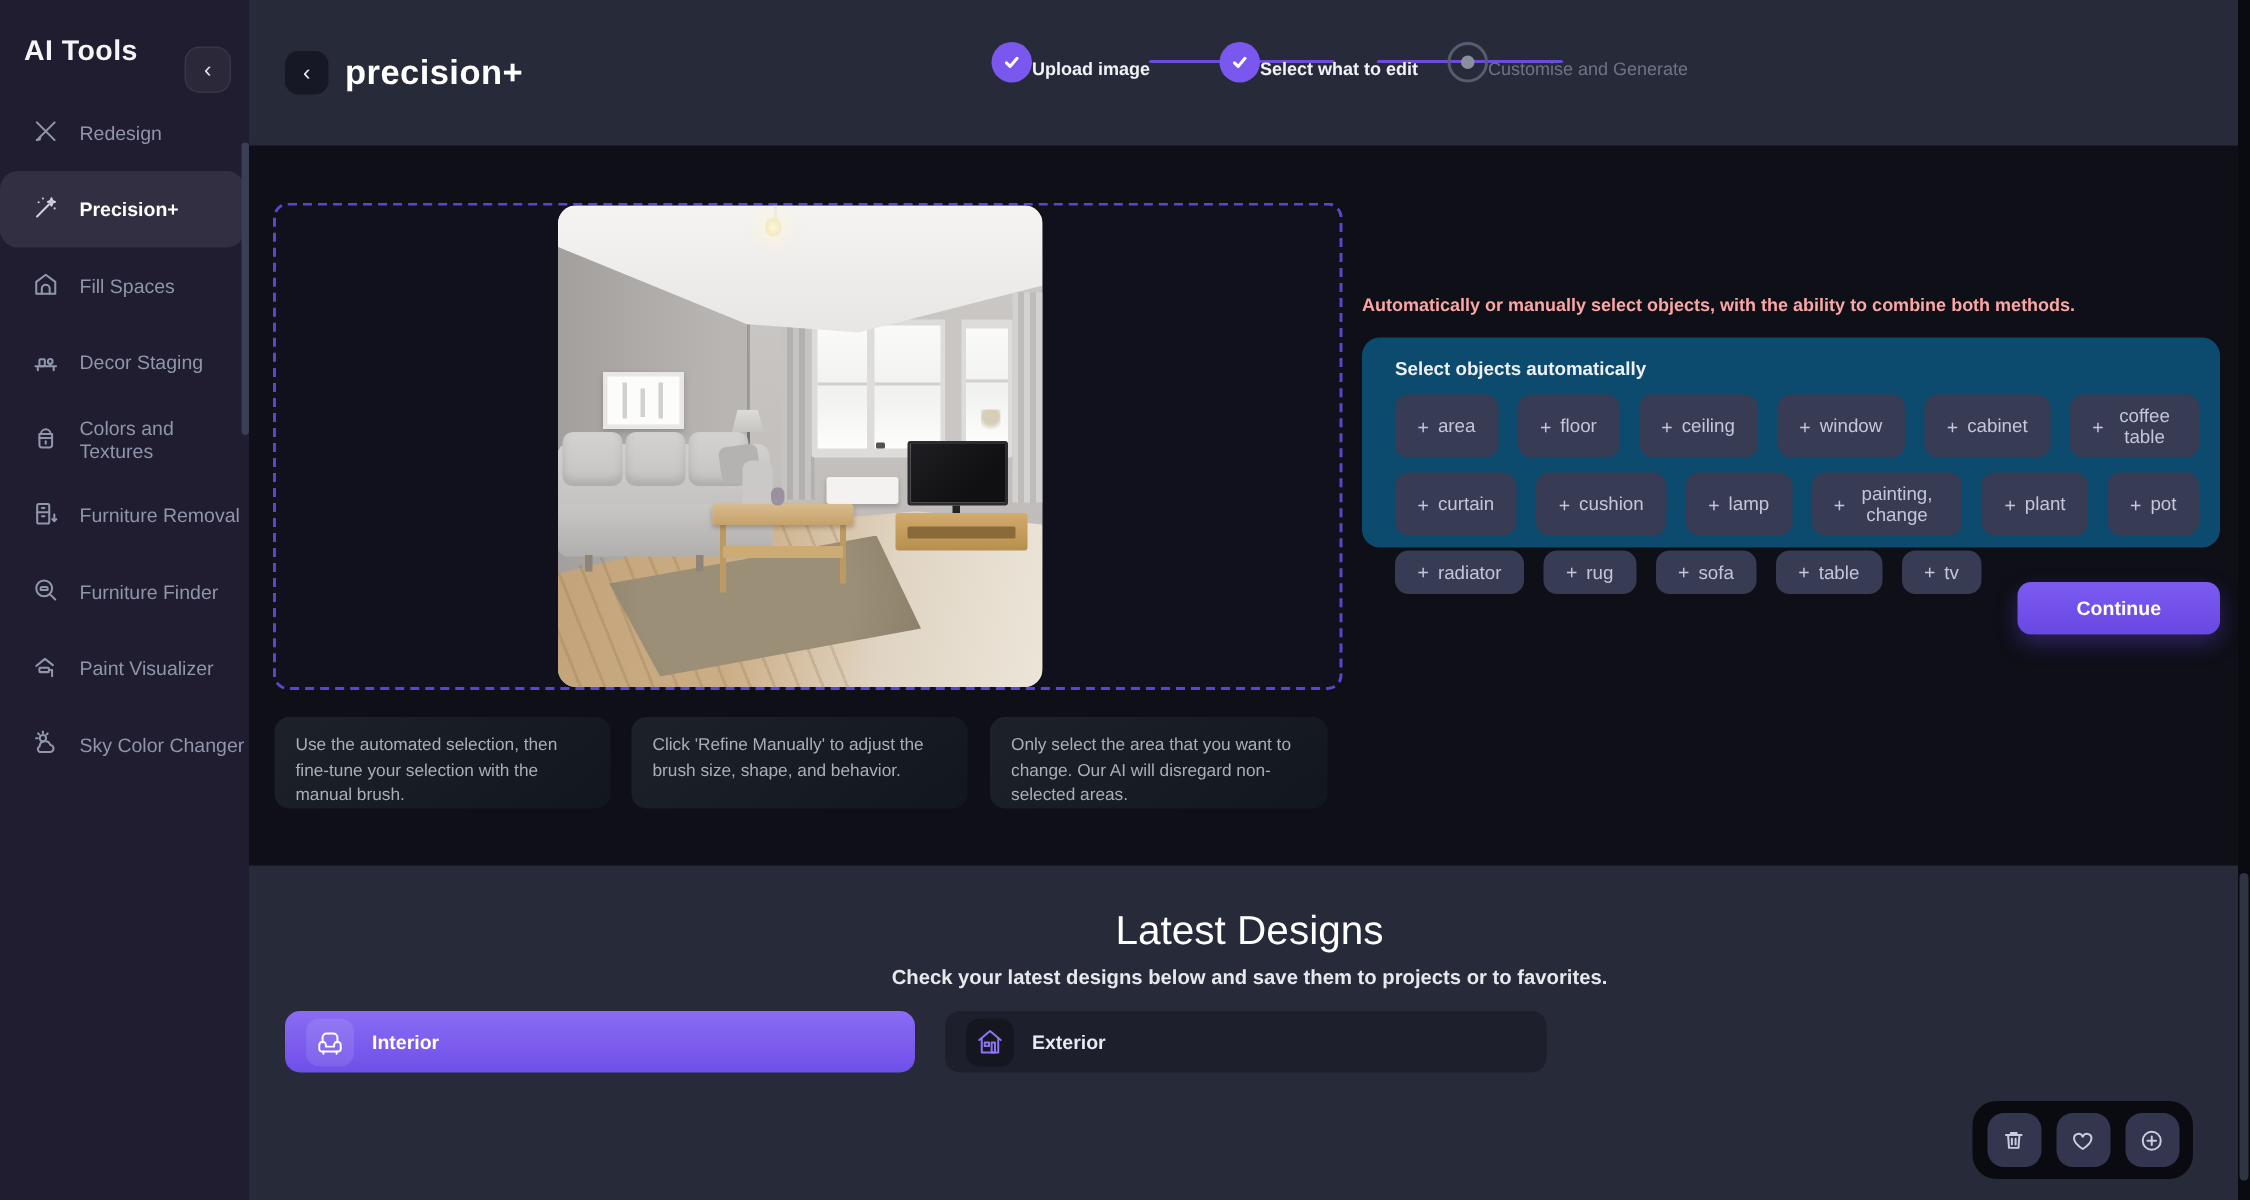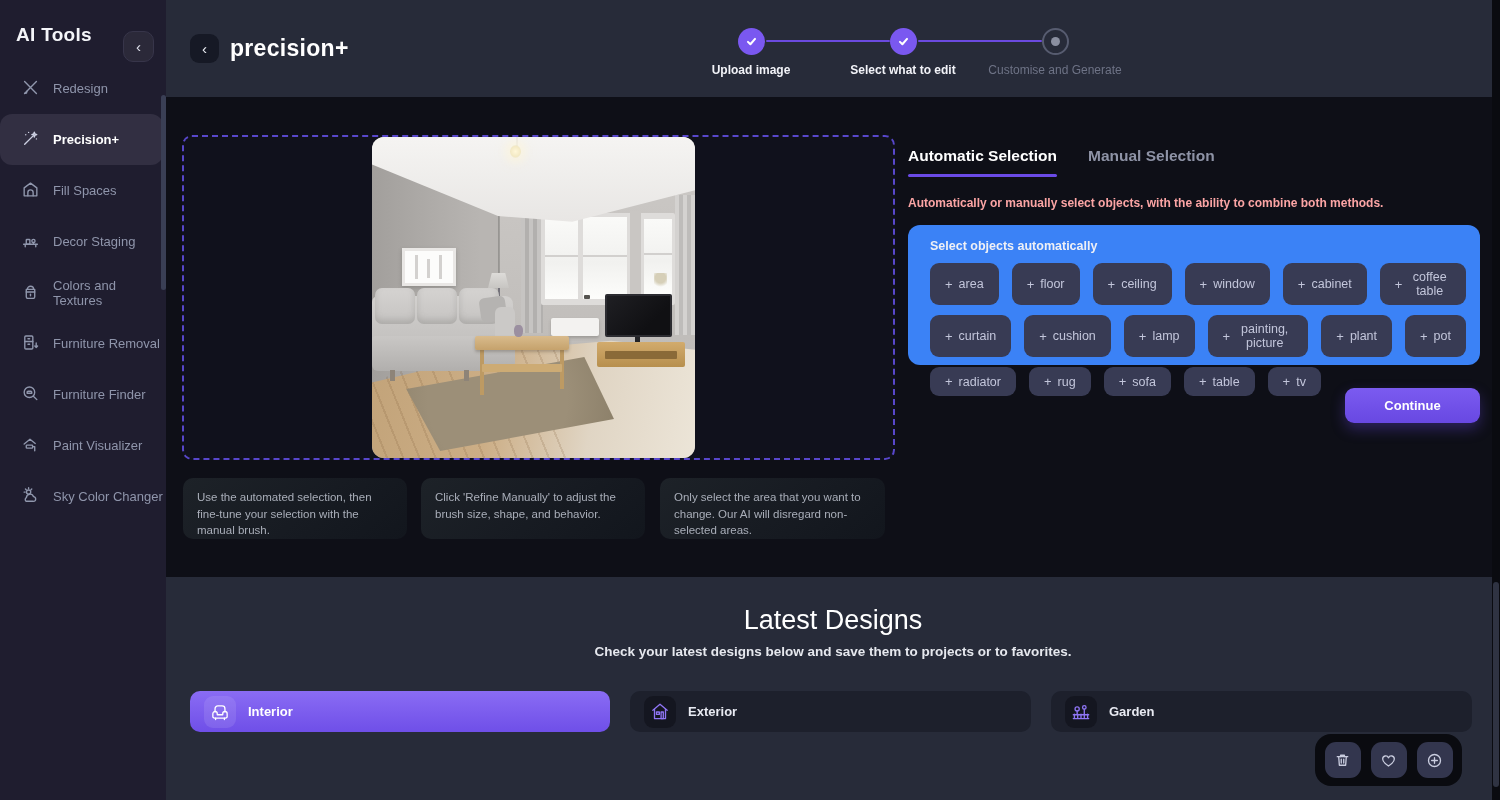--- a/index.html
+++ b/index.html
@@ -19,21 +19,21 @@
   .sb-item svg { width:19px; height:19px; stroke:#9097ad; fill:none; stroke-width:1.3; stroke-linecap:round; stroke-linejoin:round; flex:0 0 auto; }
   .sb-item.active { background:#322f42; border-radius:12px; width:163px; color:#ffffff; font-weight:bold; }
   .sb-item.active svg { stroke:#cdd0e2; }
   .sb-thumb { position:absolute; left:161px; top:95px; width:5px; height:195px; border-radius:3px; background:#3a3f55; z-index:7; }
 
   
   .topbar { position:absolute; left:166px; top:0; width:1334px; height:97px; background:#272b39; }
   .back-btn { position:absolute; left:24px; top:34px; width:29px; height:29px; border-radius:9px;
               background:#161925; color:#eef0f6; font-size:15px; display:flex; align-items:center; justify-content:center; }
   .page-title { position:absolute; left:64px; top:35px; font-size:23px; font-weight:bold; color:#ffffff; letter-spacing:.3px; }
-  .step { position:absolute; top:28px; width:180px; transform:translateX(-50%); display:flex; flex-direction:column; align-items:center;text-align:right; }
+  .step { position:absolute; top:28px; width:180px; transform:translateX(-50%); display:flex; align-items:center;text-align:right; }
   .step-1 { left:585px; } .step-2 { left:737px; } .step-3 { left:889px; }
   .step-circle { width:27px; height:27px; border-radius:50%; background:#7a58f0; display:flex; align-items:center; justify-content:center; }
   .step-circle svg { width:13px; height:13px; }
   .step-circle.upcoming { background:transparent; border:2px solid #575c70; }
   .step-dot { width:9px; height:9px; border-radius:50%; background:#8a8fa0; }
   .step-label { margin-top:8px; font-size:12px; font-weight:bold; color:#f2f3f8; white-space:nowrap; }
   .step-3 .step-label { color:#6e7386; font-weight:normal; }
   .step-line { position:absolute; top:40px; height:2px; background:#6b4ae0; border-radius:2px; }
   .line-1 { left:600px; width:124px; } .line-2 { left:752px; width:124px; }
 
@@ -106,41 +106,41 @@
   .ph-tleg { top:212px; width:4px; height:46px; background:#bd9a63; }
   .tl1{ left:108px; } .tl2{ left:188px; height:40px; }
   .ph-vase { left:142px; top:188px; width:9px; height:12px; border-radius:40% 40% 45% 45%; background:#9b8fa0; }
 
   
   .sel-tabs { position:absolute; left:908px; top:147px; display:flex; gap:31px; }
   .sel-tab { font-size:15.5px; font-weight:bold; color:#8e93a6; padding-bottom:12px; position:relative; }
   .sel-tab.active { color:#ffffff; }
   .sel-tab.active::after { content:""; position:absolute; left:0; right:0; bottom:0; height:3px; border-radius:2px; background:#6a4ae6; }
   .sel-desc { position:absolute; left:908px; top:196px; width:590px; font-size:12px; font-weight:bold; color:#fca5a5; }
-  .obj-panel { position:absolute; left:908px; top:225px; width:572px; height:140px; border-radius:12px; background:#3b82f6; padding:12px 14px; }
+  .obj-panel { position:absolute; left:908px; top:225px; width:572px; height:140px; border-radius:12px; background:#0c4a6e; padding:12px 14px; }
   .obj-heading { font-size:12.5px; font-weight:bold; color:#eef0f6; margin:2px 0 10px 8px; }
   .chip-row { display:flex; gap:13px; margin:0 0 10px 8px; }
   .chip { display:inline-flex; align-items:center; gap:6px; padding:7px 15px; border-radius:9px; background:#383b54;
           color:#c3c6db; font-size:12.5px; }
   .chip-plus { font-size:13px; color:#c3c6db; }
   .continue-btn { position:absolute; left:1345px; top:388px; width:135px; height:35px; border-radius:9px;
                   background:linear-gradient(180deg,#7b5bf0,#6848e2); color:#ffffff; font-size:13px; font-weight:bold;
                   display:flex; align-items:center; justify-content:center; box-shadow:0 6px 14px rgba(104,72,226,.35); }
 
   
   .hint-card { position:absolute; top:478px; height:61px; border-radius:10px; padding:11px 14px;
                background:linear-gradient(140deg,#1d2228 0%,#171b22 55%,#12161d 100%);
                color:#a9aeb9; font-size:11.5px; line-height:1.45; }
   .hint-1 { left:183px; width:224px; } .hint-2 { left:421px; width:224px; } .hint-3 { left:660px; width:225px; }
 
   
   .latest { position:absolute; left:166px; top:577px; width:1334px; height:223px; background:#272b39; }
   .latest-title { position:absolute; left:0; right:0; top:28px; text-align:center; font-size:27px; font-weight:normal; color:#ffffff; }
   .latest-sub { position:absolute; left:0; right:0; top:67px; text-align:center; font-size:13.5px; font-weight:bold; color:#e6e8ee; }
-  .cat-tab { position:absolute; top:114px; height:41px; border-radius:10px; background:#1d202c;
+  .cat-tab { position:absolute; top:97px; height:41px; border-radius:10px; background:#1d202c;
              display:flex; align-items:center; gap:12px; padding-left:14px; color:#e8eaf2; font-size:13px; font-weight:bold; }
   .cat-interior { left:24px; width:420px; background:linear-gradient(180deg,#8a6cf4,#6f4fe8); color:#ffffff; }
   .cat-exterior { left:464px; width:401px; }
   .cat-garden   { left:885px; width:421px; }
   .cat-icon { width:32px; height:32px; border-radius:9px; display:flex; align-items:center; justify-content:center; }
   .cat-interior .cat-icon { background:rgba(255,255,255,.10); }
   .cat-exterior .cat-icon, .cat-garden .cat-icon { background:rgba(10,11,18,.45); }
   .cat-icon svg { width:22px; height:22px; fill:none; stroke-width:1.2; stroke-linecap:round; stroke-linejoin:round; }
   .cat-interior .cat-icon svg { stroke:#ffffff; }
   .cat-exterior .cat-icon svg, .cat-garden .cat-icon svg { stroke:#8f75f4; }
@@ -319,24 +319,20 @@
     <div class="ph-sofa-seat"></div>
     <div class="ph-leg lg1"></div>
     <div class="ph-leg lg2"></div>
     <div class="ph-tleg tl1"></div>
     <div class="ph-tleg tl2"></div>
     <div class="ph-table-shelf"></div>
     <div class="ph-table-top"></div>
     <div class="ph-vase"></div>
   </div>
 
-  <div class="sel-tabs">
-    <div class="sel-tab active">Automatic Selection</div>
-    <div class="sel-tab">Manual Selection</div>
-  </div>
   <div class="sel-desc">Automatically or manually select objects, with the ability to combine both methods.</div>
 
   <div class="obj-panel">
     <div class="obj-heading">Select objects automatically</div>
     <div class="chip-row">
       <button class="chip">
           <span class="chip-plus">+</span>
           <span>area</span>
         </button>
       <button class="chip">
@@ -368,21 +364,21 @@
       <button class="chip">
           <span class="chip-plus">+</span>
           <span>cushion</span>
         </button>
       <button class="chip">
           <span class="chip-plus">+</span>
           <span>lamp</span>
         </button>
       <button class="chip">
           <span class="chip-plus">+</span>
-          <span>painting, picture</span>
+          <span>painting, change</span>
         </button>
       <button class="chip">
           <span class="chip-plus">+</span>
           <span>plant</span>
         </button>
       <button class="chip">
           <span class="chip-plus">+</span>
           <span>pot</span>
         </button>
     </div>
@@ -436,32 +432,20 @@
         <svg viewBox="0 0 20 20">
             <path d="M3.5 8.5 10 3l6.5 5.5"></path>
             <path d="M5 7.5V16h10V7.5"></path>
             <rect x="6.8" y="10" width="2.6" height="2.2"></rect>
             <rect x="11" y="10" width="2" height="6"></rect>
           </svg>
       </span>
       <span>Exterior</span>
     </div>
 
-    <div class="cat-tab cat-garden">
-      <span class="cat-icon">
-        <svg viewBox="0 0 20 20">
-            <path d="M4 16v-4M7 16v-4M10 16v-4M13 16v-4M16 16v-4M3 12.5h14M3 16h14"></path>
-            <circle cx="6.5" cy="7.2" r="1.9"></circle>
-            <path d="M6.5 9.1V12"></path>
-            <circle cx="13" cy="5.8" r="1.6"></circle>
-            <path d="M13 7.4V12"></path>
-          </svg>
-      </span>
-      <span>Garden</span>
-    </div>
   </section>
 
   <div class="float-bar">
     <button class="float-btn">
       <svg viewBox="0 0 20 20">
           <path d="M4.5 6h11"></path>
           <path d="M8 6V4.5h4V6"></path>
           <path d="M6 6l.7 9h6.6L14 6"></path>
           <path d="M8.7 8.6v4M11.3 8.6v4"></path>
         </svg>

